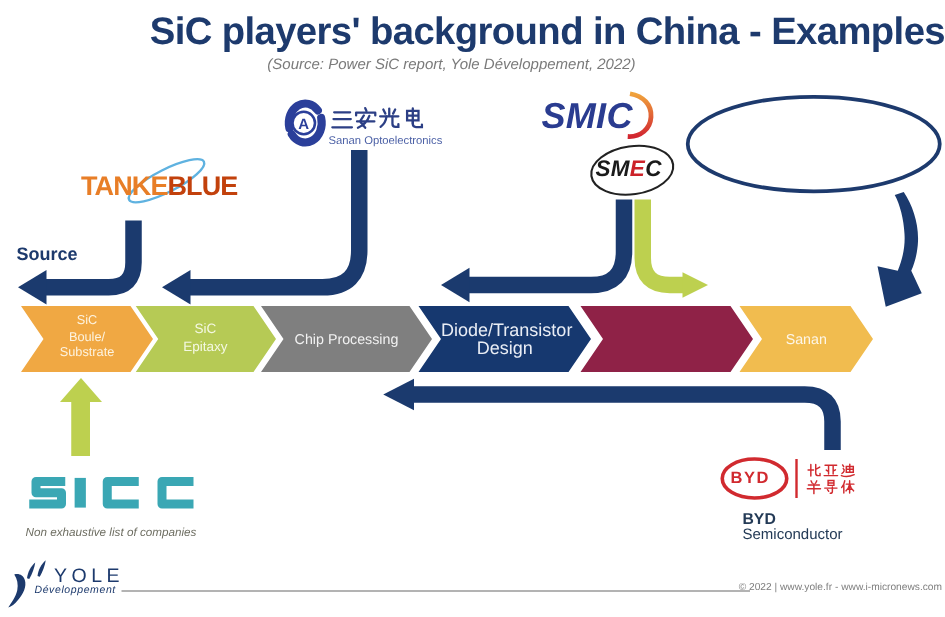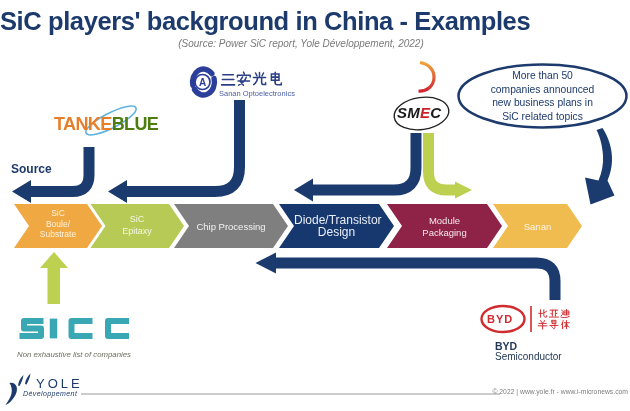--- a/index.html
+++ b/index.html
@@ -135,39 +135,38 @@
     <g stroke="#3aa7b4" fill="none" stroke-width="6" stroke-linejoin="round">
       <path d="M 43.5,321 L 24,321 L 24,328.5 L 41,328.5 L 41,336 L 19.5,336"></path>
       <path d="M 53.5,318.6 L 53.5,338.4" stroke-width="7.5"></path>
       <path d="M 92.5,321 L 71.5,321 L 71.5,336 L 92.5,336"></path>
       <path d="M 129,321 L 108,321 L 108,336 L 129,336"></path>
     </g>
 
     <line x1="81" y1="394" x2="500" y2="394" stroke="#9a9a9a" stroke-width="1"></line>
   </svg>
 
-  <div class="abs navy" style="left:0;top:7px;width:630px;text-align:left;font-size:25.5px;font-weight:bold;letter-spacing:-0.4px;">SiC players' background in China - Examples</div>
+  <div class="abs navy" style="left:0;top:7px;width:630px;text-align:right;font-size:25.5px;font-weight:bold;letter-spacing:-0.4px;">SiC players' background in China - Examples</div>
   <div class="abs" style="left:0;top:38px;width:602px;text-align:center;font-size:10px;font-style:italic;color:#7a7a7a;">(Source: Power SiC report, Yole Développement, 2022)</div>
 
   <div class="abs navy" style="left:11px;top:162px;font-size:12px;font-weight:bold;">Source</div>
 
-  <div class="abs" style="left:54px;top:114px;font-size:18px;font-weight:bold;letter-spacing:-0.6px;"><span style="color:#e87e27">TANKE</span><span style="color:#4d7c0f">BLUE</span></div>
+  <div class="abs" style="left:54px;top:114px;font-size:18px;font-weight:bold;letter-spacing:-0.6px;"><span style="color:#e87e27">TANKE</span><span style="color:#c2410c">BLUE</span></div>
 
   <div class="abs" style="left:219px;top:89px;font-size:7.5px;color:#4a5fa5;">Sanan Optoelectronics</div>
 
+  <div class="abs" style="left:361px;top:64px;font-size:24px;font-weight:bold;font-style:italic;color:#2a3c90;letter-spacing:0.2px;">SMIC</div>
 
   <div class="abs" style="left:397px;top:103.5px;font-size:15px;font-weight:bold;font-style:italic;color:#1a1a1a;letter-spacing:0.2px;">SM<span style="color:#cc2229">E</span>C</div>
 
-  <div class="abs navy" style="left:457px;top:69px;width:171px;text-align:center;font-size:10.3px;line-height:13.7px;">More than 50<br>companies announced<br>new business plans in<br>SiC related topics</div>
 
   <div class="abs" style="left:26px;top:208px;width:64px;text-align:center;font-size:8.5px;line-height:10.5px;color:#fdf3df;">SiC<br>Boule/<br>Substrate</div>
   <div class="abs" style="left:105px;top:213px;width:64px;text-align:center;font-size:9px;line-height:12px;color:#f4f8e2;">SiC<br>Epitaxy</div>
   <div class="abs" style="left:189px;top:221px;width:84px;text-align:center;font-size:9.5px;color:#f2f2f2;">Chip Processing</div>
   <div class="abs" style="left:294px;top:215px;width:85px;text-align:center;font-size:12px;line-height:11.5px;color:#e9edf5;">Diode/Transistor<br>Design</div>
-  <div class="abs" style="left:402px;top:215px;width:85px;text-align:center;font-size:9.5px;line-height:11.5px;color:#f5e9ec;">Module<br>Packaging</div>
   <div class="abs" style="left:508px;top:221px;width:59px;text-align:center;font-size:9.5px;color:#fdf6e8;">Sanan</div>
 
   <div class="abs" style="left:17px;top:350px;font-size:7.8px;font-style:italic;color:#6e6e62;">Non exhaustive list of companies</div>
 
   <div class="abs" style="left:487px;top:313px;font-size:11px;font-weight:bold;color:#d12a2f;letter-spacing:1px;">BYD</div>
   <div class="abs" style="left:495px;top:340px;font-size:10.5px;font-weight:bold;color:#233a56;">BYD</div>
   <div class="abs" style="left:495px;top:351px;font-size:10px;color:#233a56;">Semiconductor</div>
 
   <div class="abs navy" style="left:36px;top:376px;font-size:13px;font-weight:normal;letter-spacing:3px;">YOLE</div>
   <div class="abs navy" style="left:23px;top:390px;font-size:7px;font-style:italic;letter-spacing:0.4px;">Développement</div>

